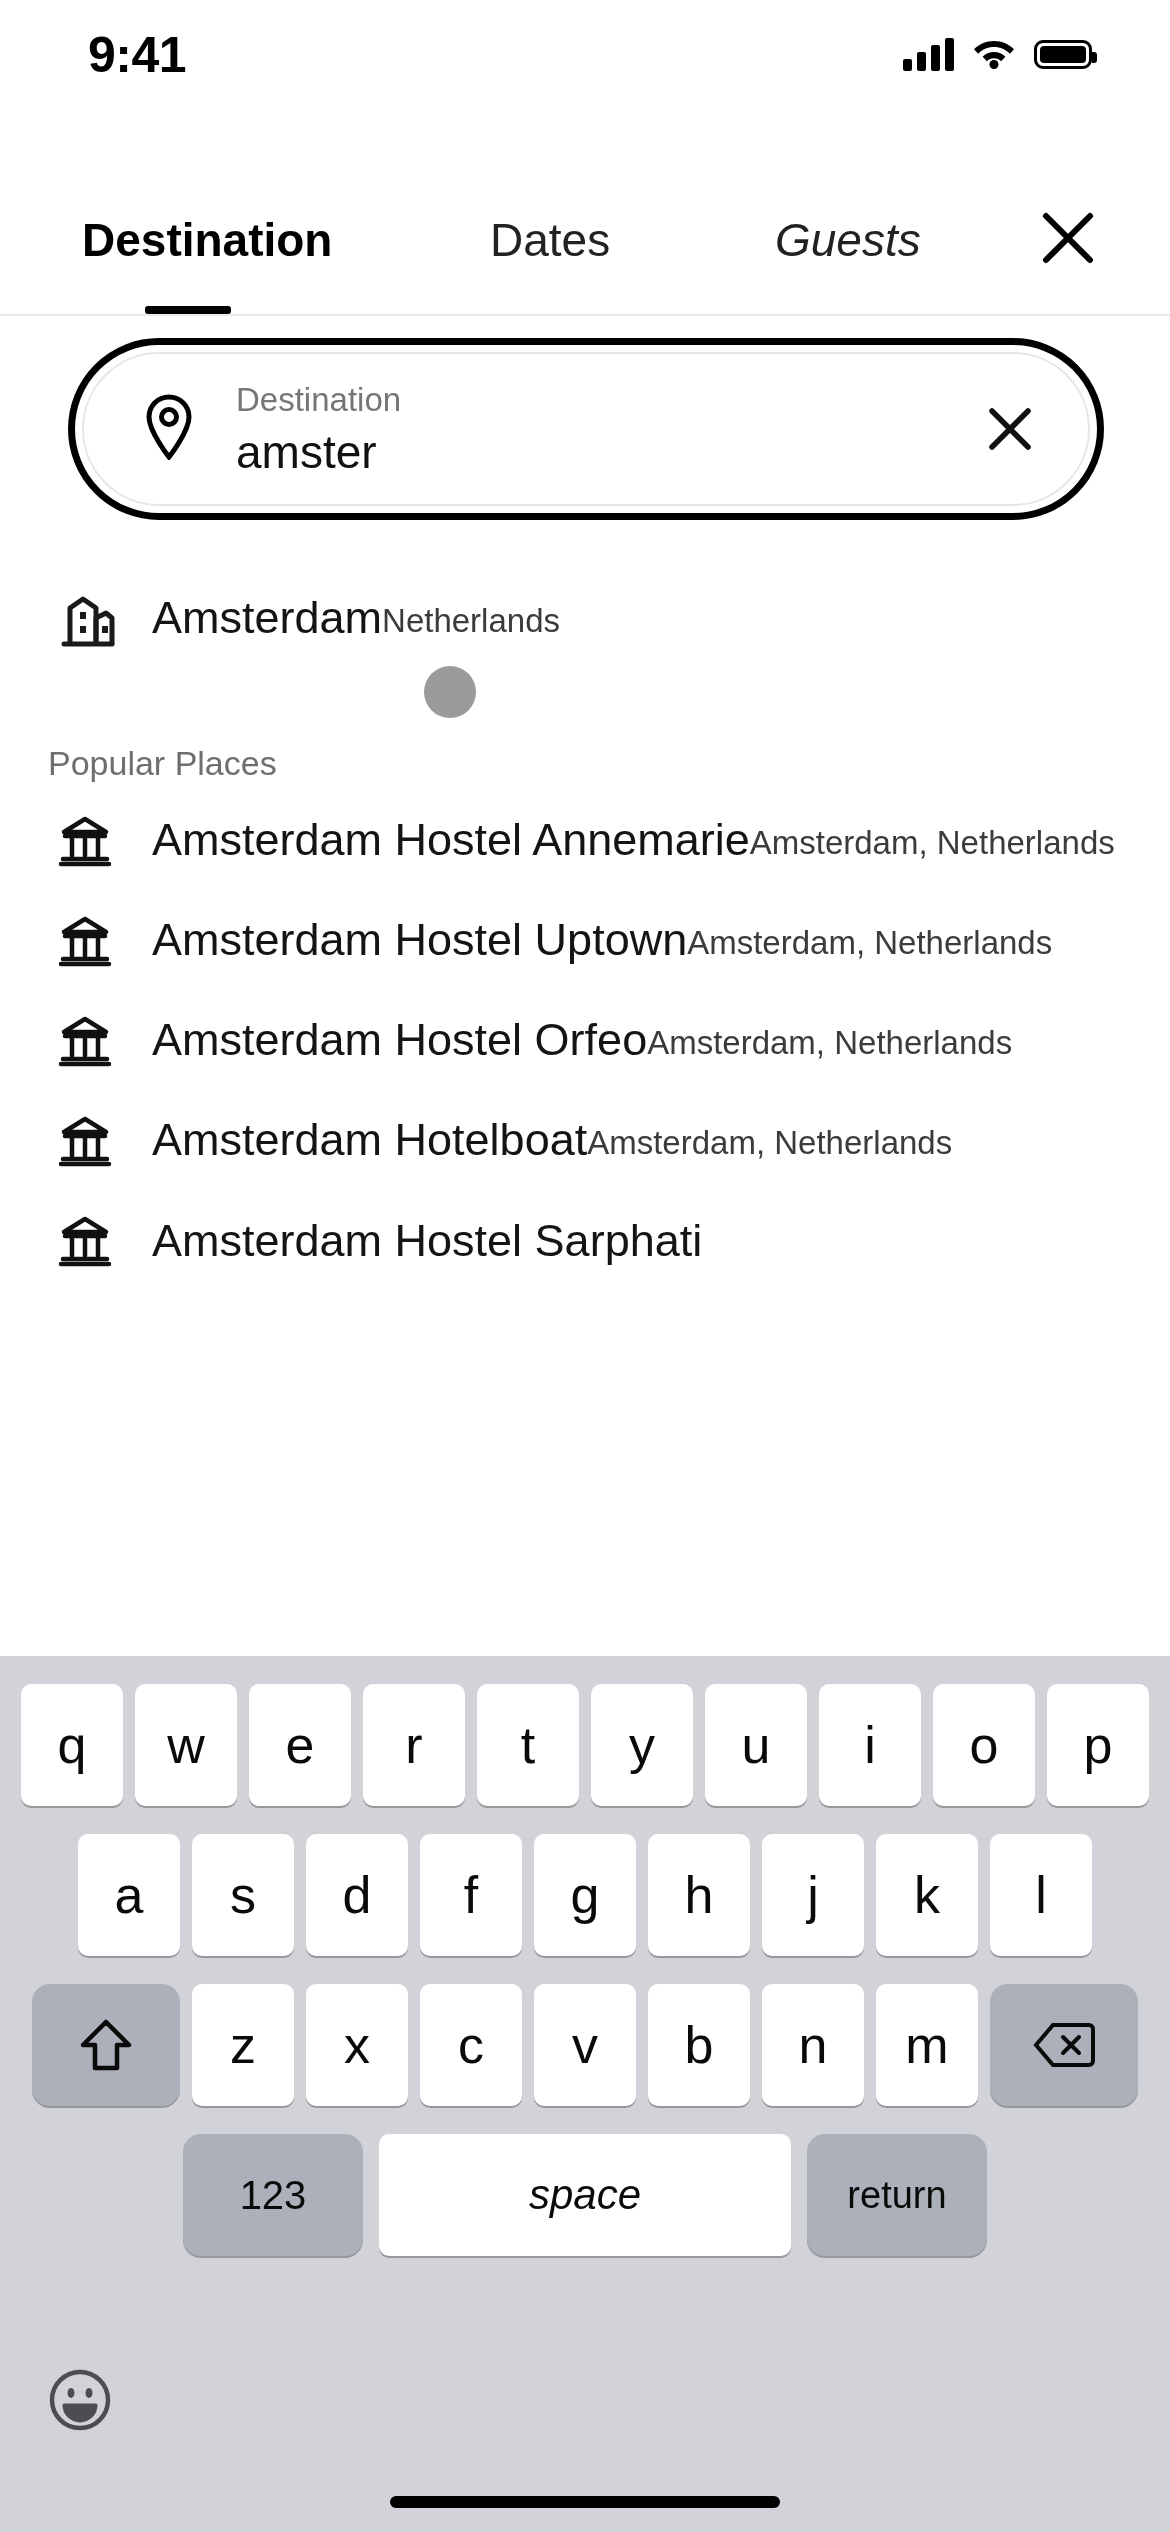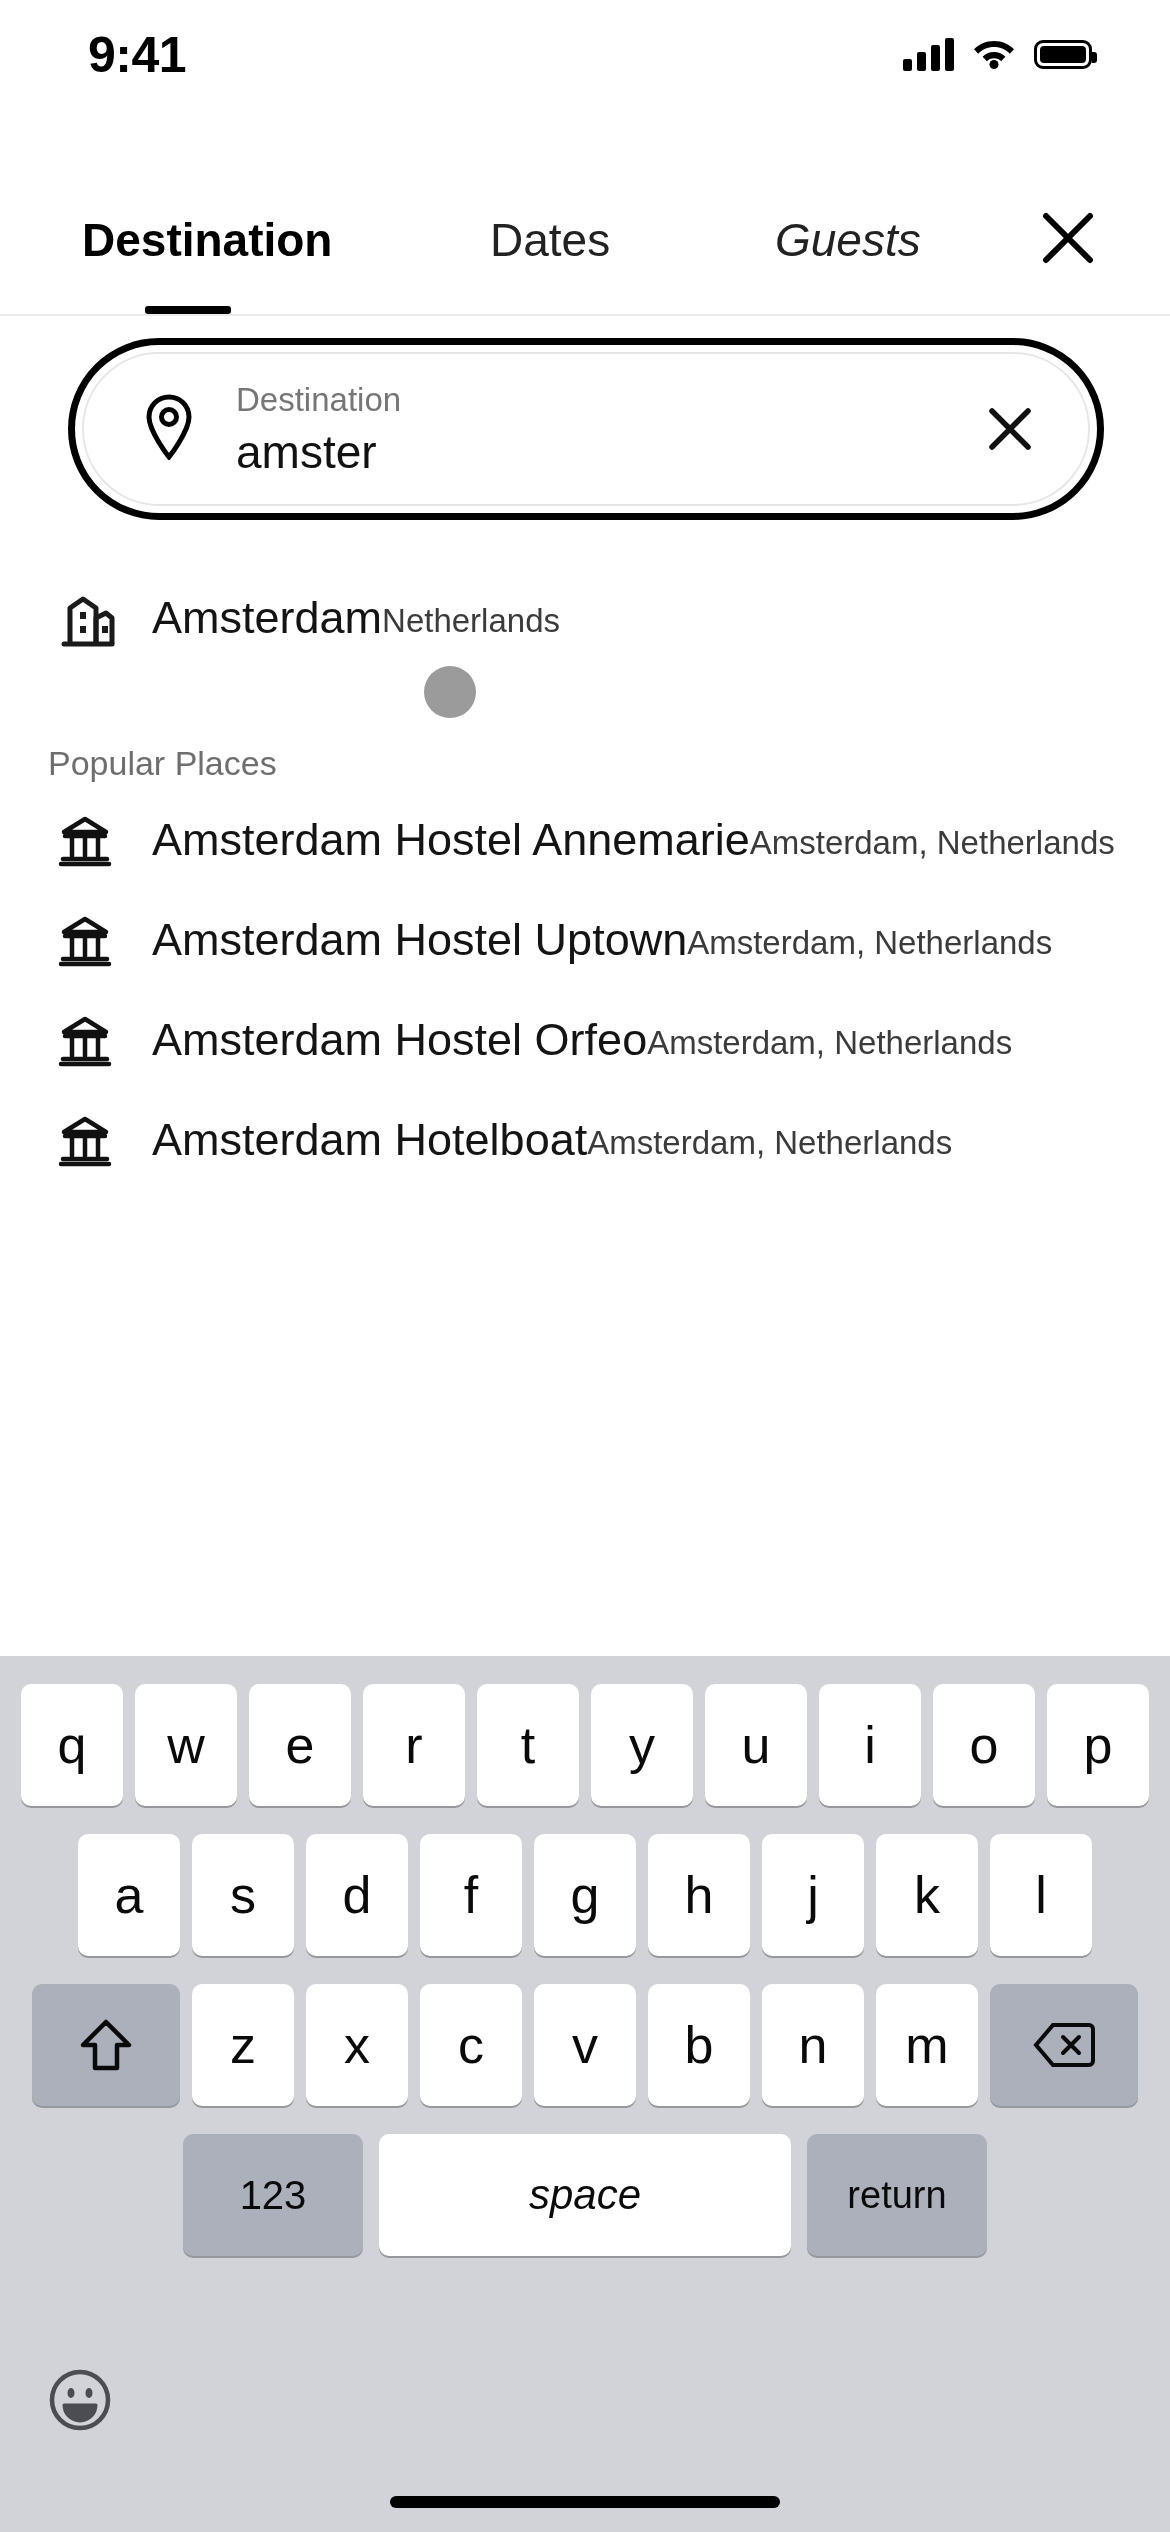--- a/index.html
+++ b/index.html
@@ -101,21 +101,21 @@
   .kb-row{ position:absolute; left:0; width:1170px; display:flex; justify-content:center;}
   .kb-row-1{ top:28px; gap:12px;}
   .kb-row-2{ top:178px; gap:12px;}
   .kb-row-3{ top:328px; gap:12px;}
   .kb-row-4{ top:478px; gap:16px;}
   .key{
     width:102px; height:122px; background:#fff; border-radius:10px;
     display:flex; align-items:center; justify-content:center;
     font-size:52px; color:#0a0a0a; box-shadow:0 2px 0 rgba(0,0,0,0.28);
   }
-  .key.dark{ background:#acb0bb; }
+  .key.dark{ background:#acb0bb;border-radius:18px; }
   .key.wide{ width:148px; }
   .key.num{ width:180px; font-size:40px;}
   .key.space{ width:412px; font-size:42px;font-style:italic;}
   .key.return{ width:180px; font-size:38px;}
   .emoji-key{
     position:absolute; left:46px; top:710px; width:68px; height:68px;
     display:flex; align-items:center; justify-content:center;
   }
   .home-indicator{
     position:absolute; left:50%; transform:translateX(-50%); bottom:24px;
@@ -258,20 +258,34 @@
         <path d="M7 47 h44" stroke="#111" stroke-width="4.5" stroke-linecap="round"></path>
         <path d="M5 52 h48" stroke="#111" stroke-width="4.5" stroke-linecap="round"></path>
       </svg>
     </div>
     <div class="result-text">
       <div class="result-title">Amsterdam Hotelboat</div>
       <div class="result-sub">Amsterdam, Netherlands</div>
     </div>
   </div>
 
+  <div class="result-row" style="height:100px">
+    <div class="result-icon">
+      <svg width="58" height="58" viewBox="0 0 58 58">
+        <path d="M8 20 L29 7 L50 20 Z" fill="none" stroke="#111" stroke-width="4.5" stroke-linejoin="round"></path>
+        <path d="M9 24 h40" stroke="#111" stroke-width="4.5" stroke-linecap="round"></path>
+        <path d="M16 26 v18 M29 26 v18 M42 26 v18" stroke="#111" stroke-width="4.5" stroke-linecap="round"></path>
+        <path d="M7 47 h44" stroke="#111" stroke-width="4.5" stroke-linecap="round"></path>
+        <path d="M5 52 h48" stroke="#111" stroke-width="4.5" stroke-linecap="round"></path>
+      </svg>
+    </div>
+    <div class="result-text">
+      <div class="result-title">Amsterdam Hostel Sarphati</div>
+    </div>
+  </div>
 </div>
 
 <div class="cursor-dot"></div>
 
 <div class="keyboard">
 
   <div class="kb-row kb-row-1">
     <div class="key">q</div>
     <div class="key">w</div>
     <div class="key">e</div>

